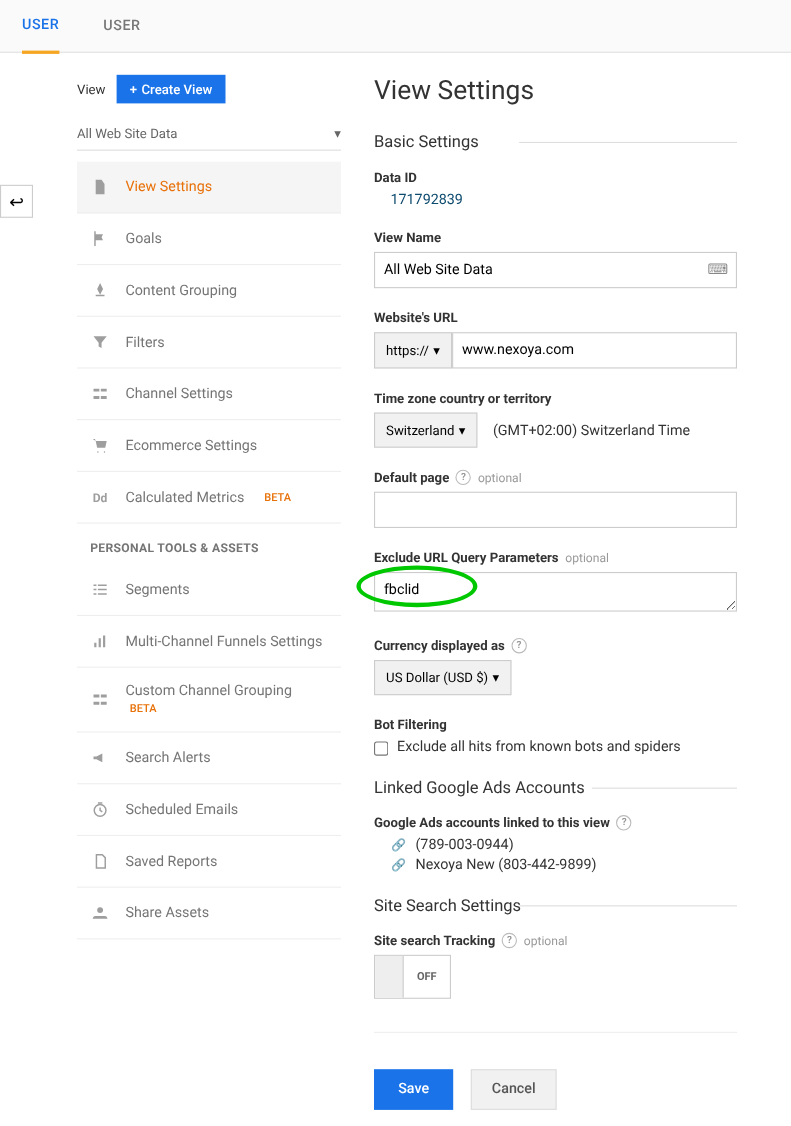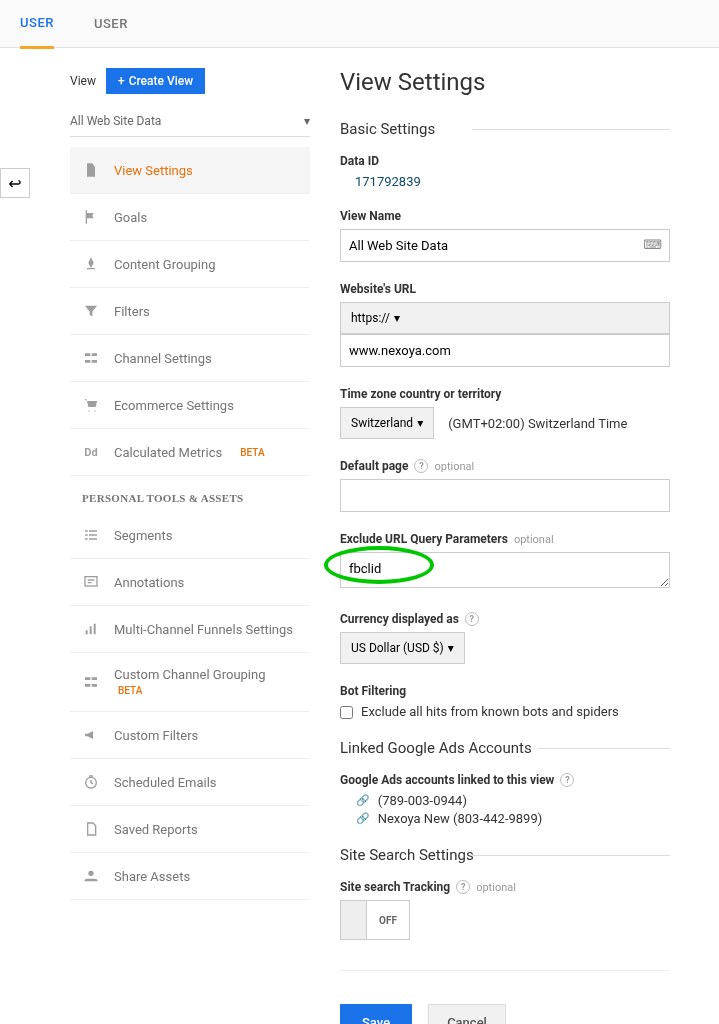--- a/index.html
+++ b/index.html
@@ -10,34 +10,34 @@
 .main { display: flex; padding: 20px 0 40px 30px; position: relative; }
 .back-btn { position: absolute; left: 0; top: 120px; width: 30px; height: 30px; border: 1px solid #ccc; background: #fff; display: flex; align-items: center; justify-content: center; font-size: 16px; cursor: pointer; }
 .leftcol { width: 240px; margin-left: 40px; }
 .view-row { display: flex; align-items: center; gap: 10px; font-size: 12px; color: #333; margin-bottom: 12px; }
 .create-view { background: #1a73e8; color: #fff; border: none; padding: 6px 12px; font-size: 12px; font-weight: 500; cursor: pointer; display: flex; align-items: center; gap: 4px; }
 .view-select { font-size: 12px; color: #666; padding: 8px 0; border-bottom: 1px solid #ddd; display: flex; justify-content: space-between; cursor: pointer; margin-bottom: 10px; }
 .navitem { display: flex; align-items: center; gap: 14px; padding: 14px 12px; font-size: 13px; color: #757575; cursor: pointer; border-bottom: 1px solid #eee; }
 .navitem.active { background: #f5f5f5; color: #e8710a; }
 .navitem .ico { width: 18px; height: 18px; display: flex; align-items: center; justify-content: center; color: #9e9e9e; }
 .navitem.active .ico { color: #9e9e9e; }
-.section-label { font-size: 11px; font-weight: 700; color: #757575; padding: 16px 12px 8px; letter-spacing: 0.3px; font-family: Liberation Serif, serif; }
+.section-label { font-size: 11px; font-weight: 700; color: #757575; padding: 16px 12px 8px; letter-spacing: 0.3px; }
 .beta { color: #e8710a; font-size: 10px; font-weight: 500; margin-left: 4px; }
 .content { flex: 1; padding: 0 20px 0 30px; max-width: 380px; }
 h1 { font-size: 24px; font-weight: 400; color: #333; margin-bottom: 24px; }
 h2 { font-size: 15px; font-weight: 400; color: #333; position: relative; margin-bottom: 16px; }
 h2::after { content: ""; position: absolute; top: 50%; right: 0; width: 60%; height: 1px; background: #ddd; }
 h2.short::after { width: 40%; }
 .field { margin-bottom: 20px; }
 .label { font-size: 12px; font-weight: 700; color: #333; margin-bottom: 6px; display: flex; align-items: center; gap: 6px; }
 .opt { font-size: 11px; color: #999; font-weight: 400; }
 .val { font-size: 13px; color: #0c4a6e; margin-left: 15px; }
 input[type=text], textarea { width: 100%; border: 1px solid #ccc; padding: 8px; font-size: 13px; font-family: inherit; }
 textarea { resize: both; height: 36px; }
-.url-row { display: flex; gap: 0; flex-direction: column; }
+.url-row { display: flex; gap: 0; }
 .sel { border: 1px solid #ccc; background: #f1f1f1; padding: 8px 10px; font-size: 12px; display: flex; align-items: center; gap: 4px; cursor: pointer; }
 .url-row input { flex: 1; }
 .tz-row { display: flex; align-items: center; gap: 14px; }
 .tz-text { font-size: 13px; color: #333; }
 .help { width: 14px; height: 14px; border: 1px solid #bbb; border-radius: 50%; font-size: 9px; color: #999; display: inline-flex; align-items: center; justify-content: center; }
 .chk-row { display: flex; align-items: center; gap: 8px; font-size: 13px; color: #333; }
 .chk-row input { margin-top: 2px; }
 .linked { margin-left: 16px; font-size: 13px; color: #333; }
 .link-line { display: flex; align-items: center; gap: 8px; margin: 3px 0; }
 .link-icon { color: #bbb; font-size: 11px; }
@@ -134,50 +134,41 @@
     <div class="navitem">
       <span class="ico">
           <svg width="16" height="16" viewBox="0 0 24 24" fill="currentColor">
             <path d="M3 5h4v2H3zM9 5h12v2H9zM3 11h4v2H3zM9 11h12v2H9zM3 17h4v2H3zM9 17h12v2H9z"></path>
           </svg>
         </span>
       <span>Segments</span>
     </div>
     <div class="navitem">
       <span class="ico">
-          <svg width="16" height="16" viewBox="0 0 24 24" fill="none" stroke="currentColor" stroke-width="2">
-            <rect x="3" y="4" width="18" height="14"></rect>
-            <path d="M7 9h10M7 13h6"></path>
-          </svg>
-        </span>
-      <span>Annotations</span>
-    </div>
-    <div class="navitem">
-      <span class="ico">
           <svg width="16" height="16" viewBox="0 0 24 24" fill="currentColor">
             <path d="M4 14h3v6H4zM10 8h3v12h-3zM16 4h3v16h-3z"></path>
           </svg>
         </span>
       <span>Multi-Channel Funnels Settings</span>
     </div>
     <div class="navitem">
       <span class="ico">
           <svg width="16" height="16" viewBox="0 0 24 24" fill="currentColor">
             <path d="M3 5h8v4H3zM13 5h8v4h-8zM3 15h8v4H3zM13 15h8v4h-8z"></path>
           </svg>
         </span>
       <span><span>Custom Channel Grouping</span><br><span class="beta">BETA</span></span>
     </div>
     <div class="navitem">
       <span class="ico">
           <svg width="16" height="16" viewBox="0 0 24 24" fill="currentColor">
             <path d="M3 10v4h4l8 4V6l-8 4zM18 8v8"></path>
           </svg>
         </span>
-      <span>Custom Filters</span>
+      <span>Search Alerts</span>
     </div>
     <div class="navitem">
       <span class="ico">
           <svg width="16" height="16" viewBox="0 0 24 24" fill="none" stroke="currentColor" stroke-width="2">
             <circle cx="12" cy="13" r="8"></circle>
             <path d="M12 9v4l3 2M9 3h6"></path>
           </svg>
         </span>
       <span>Scheduled Emails</span>
     </div>

